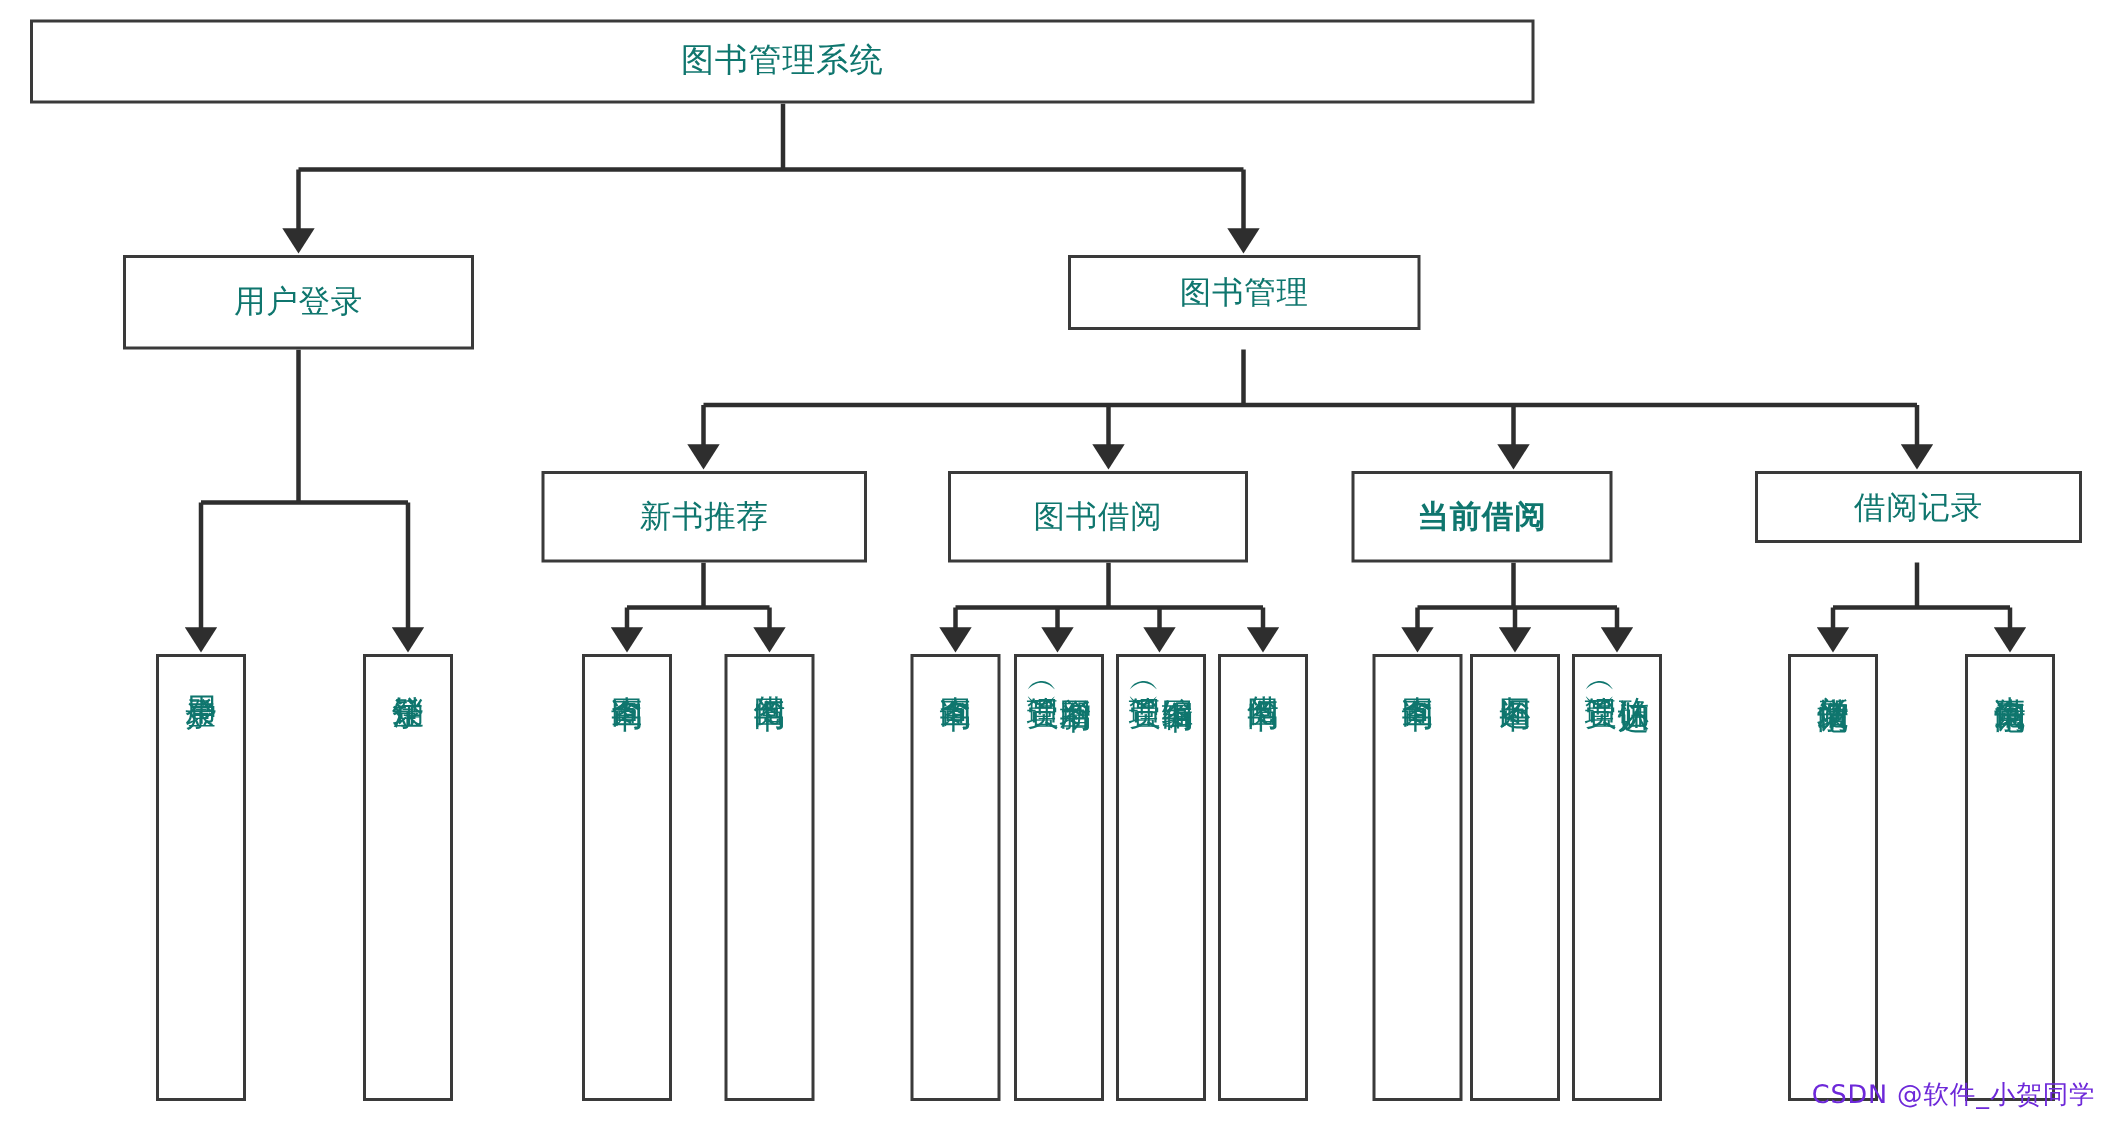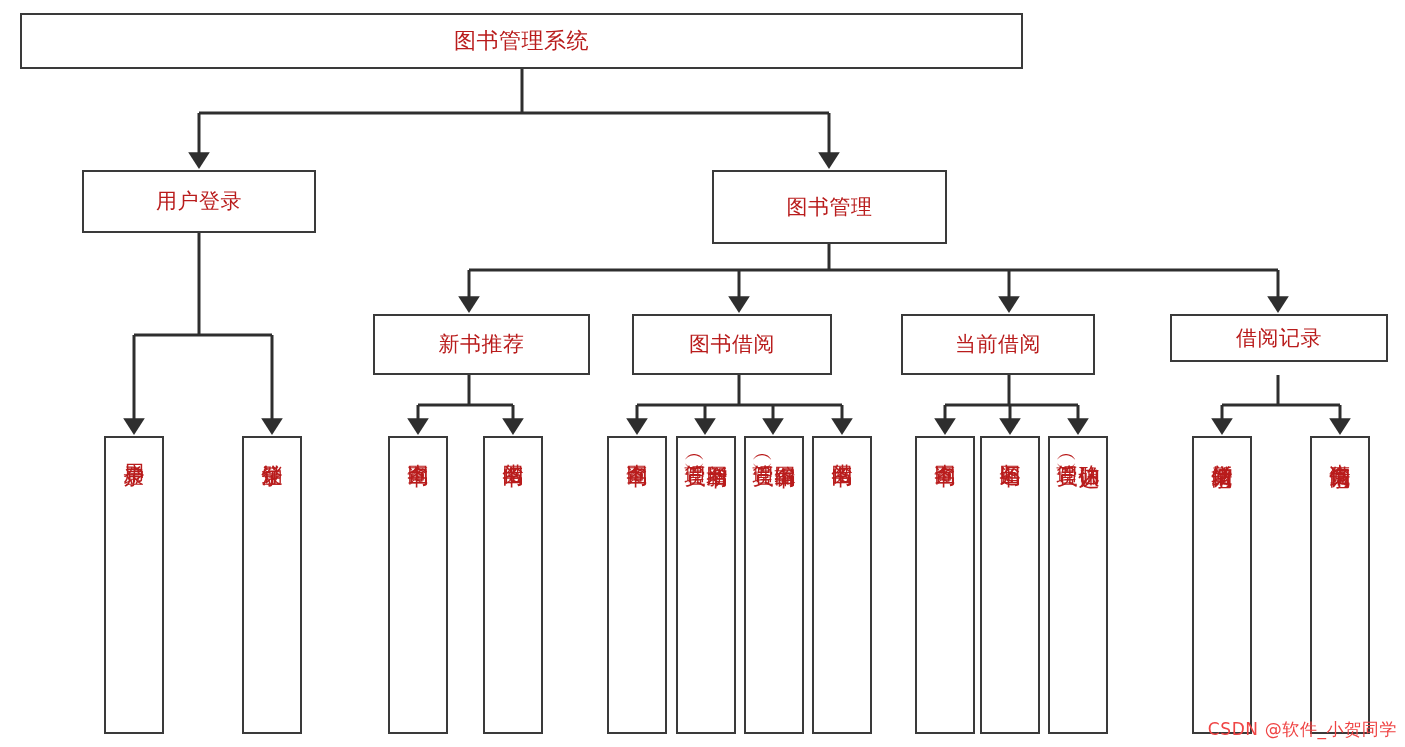--- a/index.html
+++ b/index.html
@@ -33,21 +33,21 @@
     background: #ffffff;
     border: 2px solid #3a3a3a;
     display: flex;
     align-items: center;
     justify-content: center;
     text-align: center;
   }
   .node .lbl {
     font-size: 21px;
     line-height: 1.18;
-    color: #b91c1c;
+    color: #0f766e;
     letter-spacing: 0.5px;
     white-space: pre;
   }
   .node.vert {
     align-items: flex-start;
     padding-top: 9px;
   }
   .node.vert .lbl {
     writing-mode: vertical-rl;
     text-orientation: upright;
@@ -57,21 +57,21 @@
     white-space: pre;
   }
   .node.root .lbl { font-size: 22px; }
   .node.lvl1 .lbl { font-size: 21px; }
   .node.lvl2 .lbl { font-size: 21px; }
   #watermark {
     position: absolute;
     right: 8px;
     bottom: 6px;
     font-size: 17px;
-    color: #ef4444;
+    color: #6d28d9;
     letter-spacing: 0.6px;
     user-select: none;
     white-space: pre;
   }
 </style>
 </head>
 <body>
 
 <div id="canvas">
 
@@ -125,31 +125,31 @@
     </g>
   </svg>
 
   <div class="node root" style="left:20px; top:13px; width:1003px; height:56px;">
     <span class="lbl">图书管理系统</span>
   </div>
 
   <div class="node lvl1" style="left:82px; top:170px; width:234px; height:63px;">
     <span class="lbl">用户登录</span>
   </div>
-  <div class="node lvl1" style="left:712px; top:170px; width:235px; height:74px;">
+  <div class="node lvl1" style="left:712px; top:170px; width:235px; height:50px;">
     <span class="lbl">图书管理</span>
   </div>
 
-  <div class="node lvl2" style="left:361px; top:314px; width:217px; height:61px;margin-left:12px;">
+  <div class="node lvl2" style="left:361px; top:314px; width:217px; height:61px;">
     <span class="lbl">新书推荐</span>
   </div>
   <div class="node lvl2" style="left:632px; top:314px; width:200px; height:61px;">
     <span class="lbl">图书借阅</span>
   </div>
-  <div class="node lvl2" style="left:901px; top:314px; width:194px; height:61px;">
+  <div class="node lvl2" style="left:901px; top:314px; width:174px; height:61px;font-weight:bold;">
     <span class="lbl">当前借阅</span>
   </div>
   <div class="node lvl2" style="left:1170px; top:314px; width:218px; height:48px;">
     <span class="lbl">借阅记录</span>
   </div>
 
   <div class="node vert" style="left:104px; top:436px; width:60px; height:298px;">
     <span class="lbl">用户登录</span>
   </div>
   <div class="node vert" style="left:242px; top:436px; width:60px; height:298px;">

